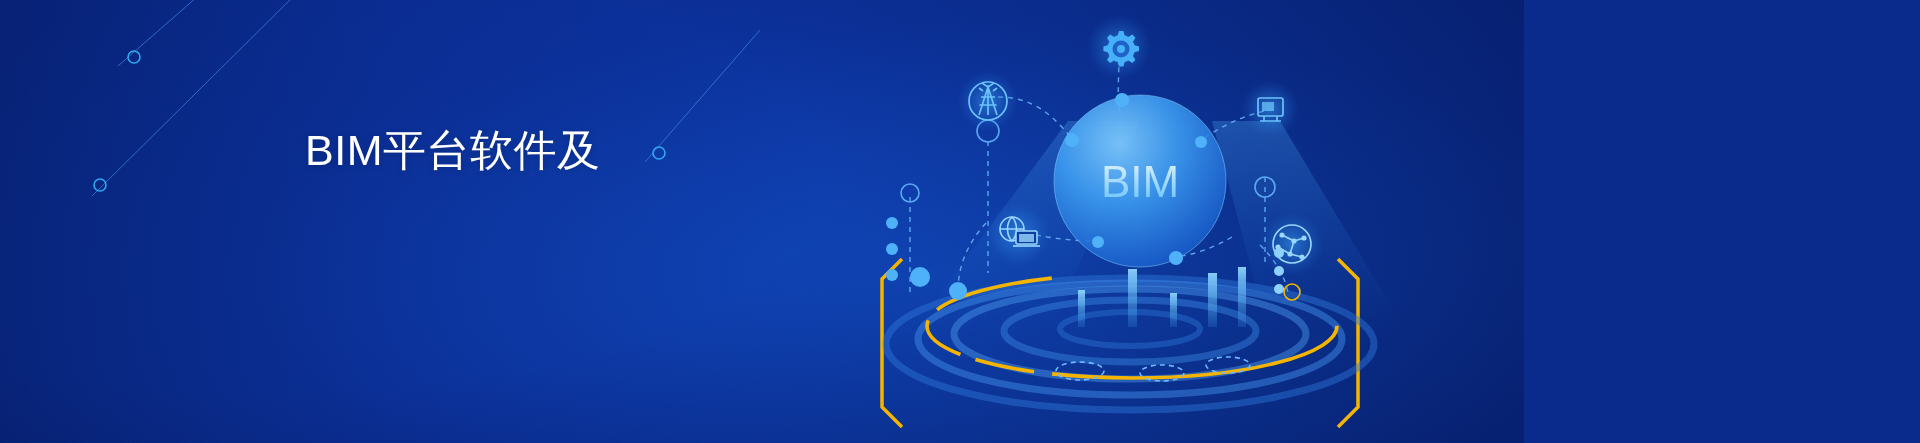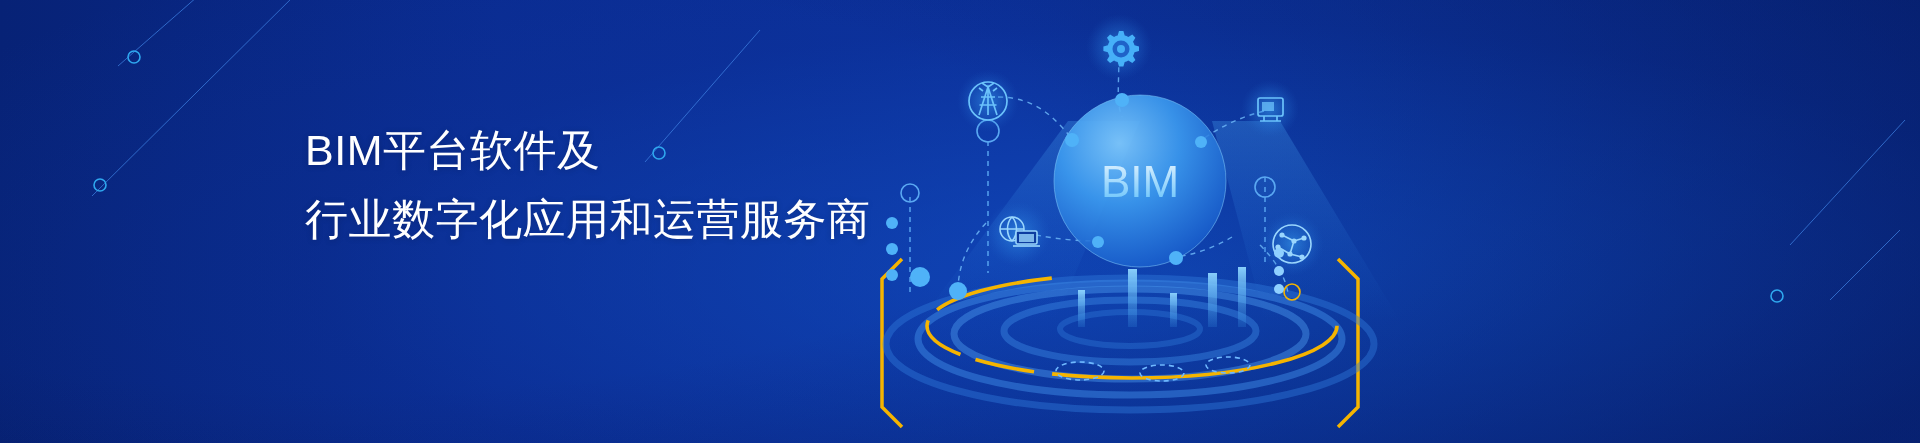--- a/index.html
+++ b/index.html
@@ -1,19 +1,19 @@
 <!DOCTYPE html>
 <html><head>
 <meta charset="utf-8">
 <style>
   * { margin:0; padding:0; box-sizing:border-box; }
   html,body { background:#0a2a8c; }
   .banner {
     position:relative;
-    width:1920px; height:443px;
+    width:1524px; height:443px;
     overflow:hidden;
     background:#0b2e96;
     font-family:"Liberation Sans","DejaVu Sans",sans-serif;
   }
   
   .bg-base{
     position:absolute; inset:0;
     background:
       radial-gradient(120% 150% at 62% 62%, rgba(20,90,210,.55) 0%, rgba(15,60,170,.22) 38%, rgba(10,45,150,0) 62%),
       linear-gradient(90deg,#072276 0%, #0a2b90 26%, #0b2f99 52%, #0b3099 70%, #092a8e 100%);
@@ -63,21 +63,20 @@
     <g fill="none" stroke="#2fa8ef" stroke-width="1.6">
       <circle cx="134" cy="57" r="6"></circle>
       <circle cx="100" cy="185" r="6"></circle>
       <circle cx="659" cy="153" r="6"></circle>
       <circle cx="1777" cy="296" r="6"></circle>
     </g>
   </svg>
 
   <div class="headline">
     <div class="line">BIM平台软件及</div>
-    <div class="line">行业数字化应用和运营服务商</div>
   </div>
 
   <div class="art">
     <svg width="640" height="443" viewBox="0 0 640 443">
       <defs>
         <radialGradient id="sphereGrad" cx="38%" cy="28%" r="78%">
           <stop offset="0%" stop-color="#7cc6fb" stop-opacity=".95"></stop>
           <stop offset="45%" stop-color="#3c9bf0" stop-opacity=".9"></stop>
           <stop offset="100%" stop-color="#1558c9" stop-opacity=".85"></stop>
         </radialGradient>

